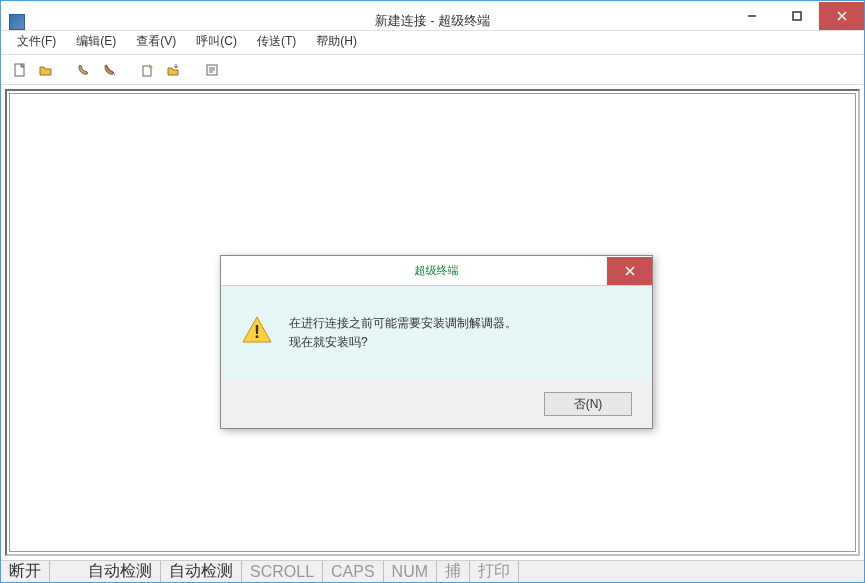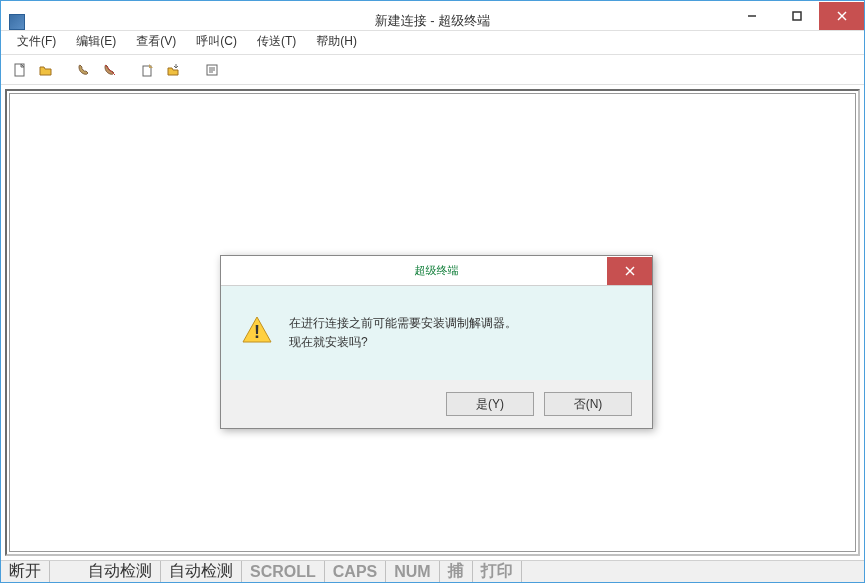--- a/index.html
+++ b/index.html
@@ -121,21 +121,20 @@
     }
     .status-cell {
       padding: 0 8px;
       border-right: 1px solid #c0c0c0;
       height: 100%;
       display: flex;
       align-items: center;
     }
     .status-cell.dim {
       color: #999;
-      font-weight: bold;
     }
     .status-spacer {
       width: 30px;
     }
     
     .dialog {
       position: absolute;
       left: 219px;
       top: 170px;
       width: 433px;
@@ -320,21 +319,20 @@
               <polygon points="16,3 30,28 2,28" fill="#ffd040" stroke="#c09020" stroke-width="1"></polygon>
               <text x="16" y="24" text-anchor="middle" font-size="18" font-weight="bold" fill="#333">!</text>
             </svg>
         </div>
         <div class="dialog-text">
           <div>在进行连接之前可能需要安装调制解调器。</div>
           <div>现在就安装吗?</div>
         </div>
       </div>
       <div class="dialog-buttons">
-        <div class="dialog-btn">是(Y)</div>
         <div class="dialog-btn">否(N)</div>
       </div>
     </div>
   </div>
 
   <div class="statusbar">
     <div class="status-cell">断开</div>
     <div class="status-spacer"></div>
     <div class="status-cell">自动检测</div>
     <div class="status-cell">自动检测</div>

